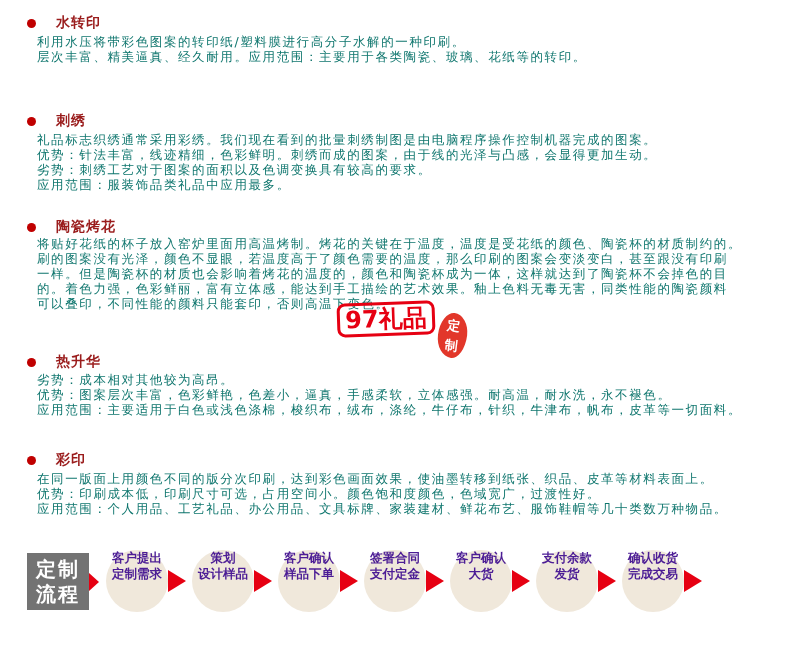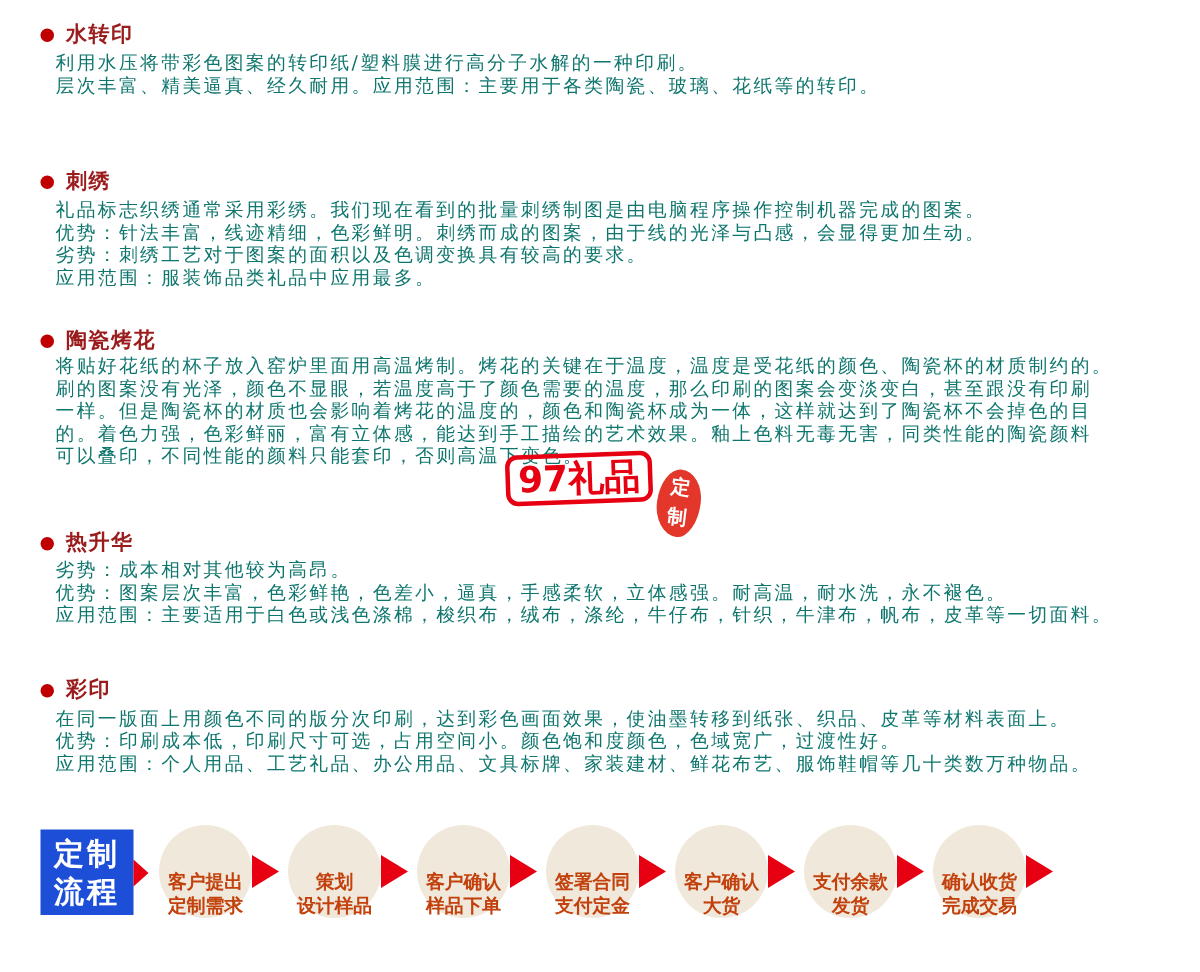--- a/index.html
+++ b/index.html
@@ -11,21 +11,21 @@
     height: 648px;
     background: #ffffff;
     overflow: hidden;
   }
   .section { position: absolute; left: 0; width: 800px; }
   .sec-header {
     position: absolute;
     left: 27px;
     display: flex;
     align-items: center;
-    gap: 8px;
+    gap: 20px;
     height: 16px;
   }
   .bullet {
     width: 9px; height: 9px;
     border-radius: 50%;
     background: #c00000;
     flex: 0 0 9px;
   }
   .sec-title {
     color: #9a1c1c;
@@ -75,21 +75,21 @@
     line-height: 20px;
     padding-top: 3px;
   }
   .seal span { display: block; }
 
   
   .flow-label {
     position: absolute;
     left: 27px; top: 553px;
     width: 62px; height: 57px;
-    background: #1d4ed8;
+    background: #737373;
     color: #ffffff;
     font-size: 20px;
     font-weight: bold;
     text-align: center;
     line-height: 25px;
     padding-top: 4px;
     letter-spacing: 2px;
   }
   .flow-label .notch {
     position: absolute;
@@ -99,27 +99,27 @@
     border-top: 9px solid transparent;
     border-bottom: 9px solid transparent;
     border-left: 10px solid #e60012;
   }
   .flow-step {
     position: absolute;
     top: 550px;
     width: 62px; height: 62px;
     border-radius: 50%;
     background: #f0e8db;
-    color: #c2410c;
+    color: #4c1d95;
     font-size: 12.5px;
     font-weight: bold;
     display: flex;
     flex-direction: column;
     align-items: center;
-    justify-content: flex-end;
+    justify-content: flex-start;
     line-height: 16px;
     text-align: center;
     white-space: nowrap;
   }
   .flow-arrow {
     position: absolute;
     top: 570px;
     width: 0; height: 0;
     border-top: 11px solid transparent;
     border-bottom: 11px solid transparent;

